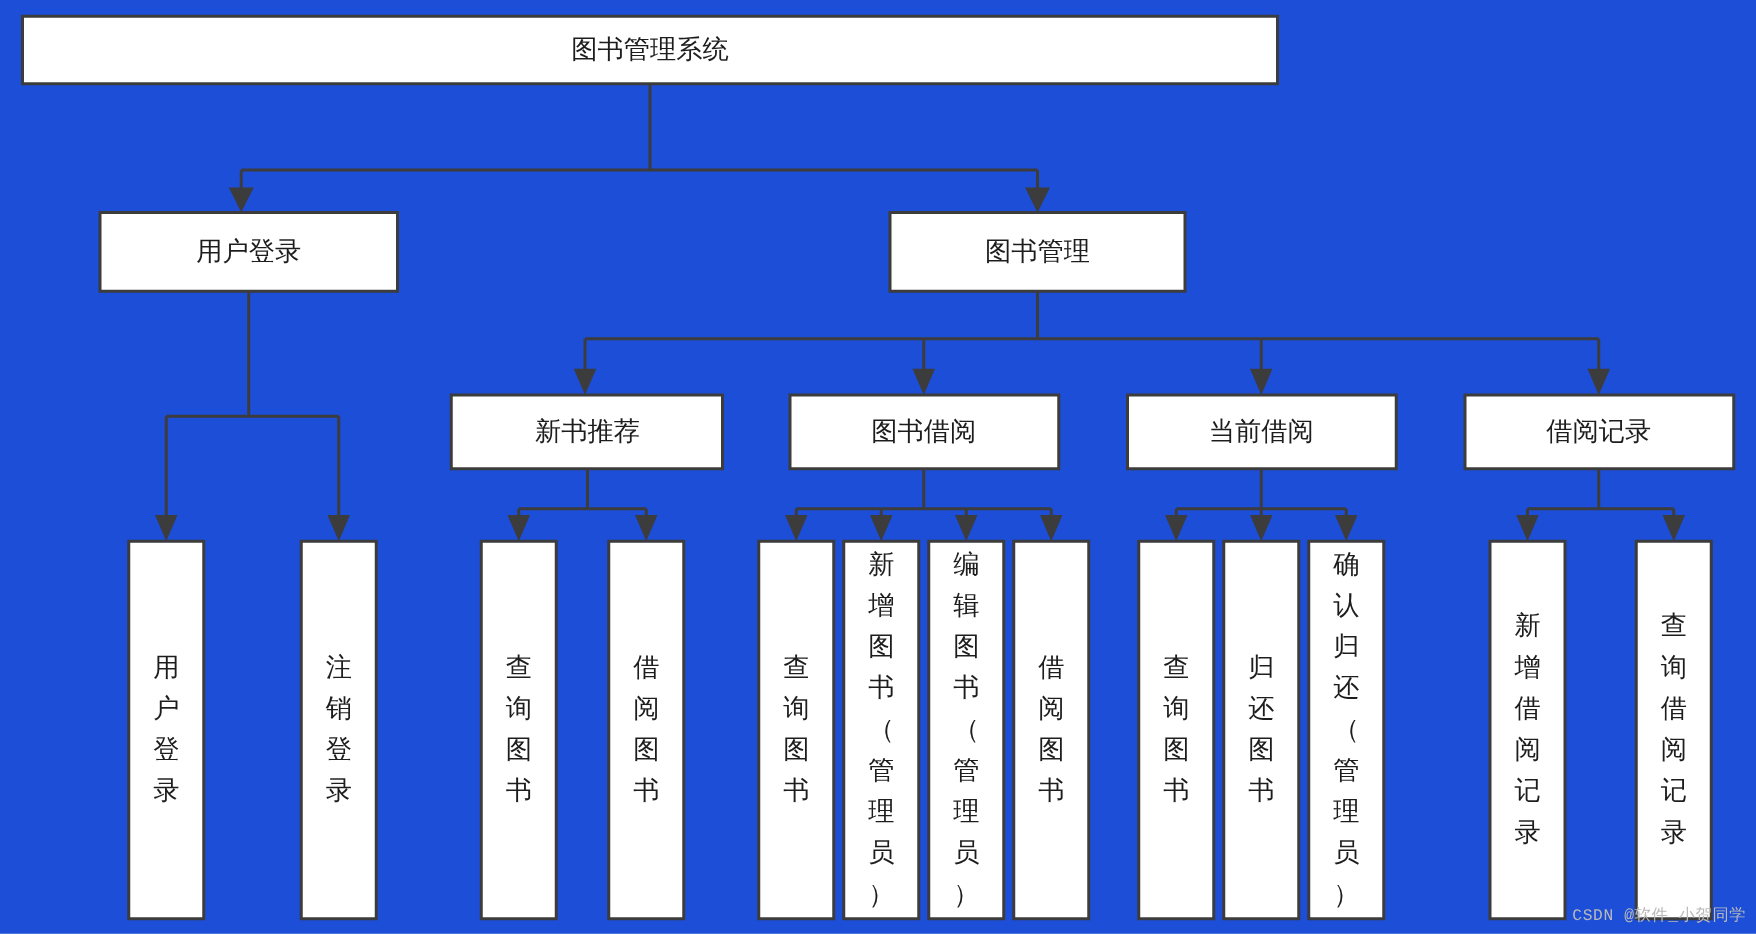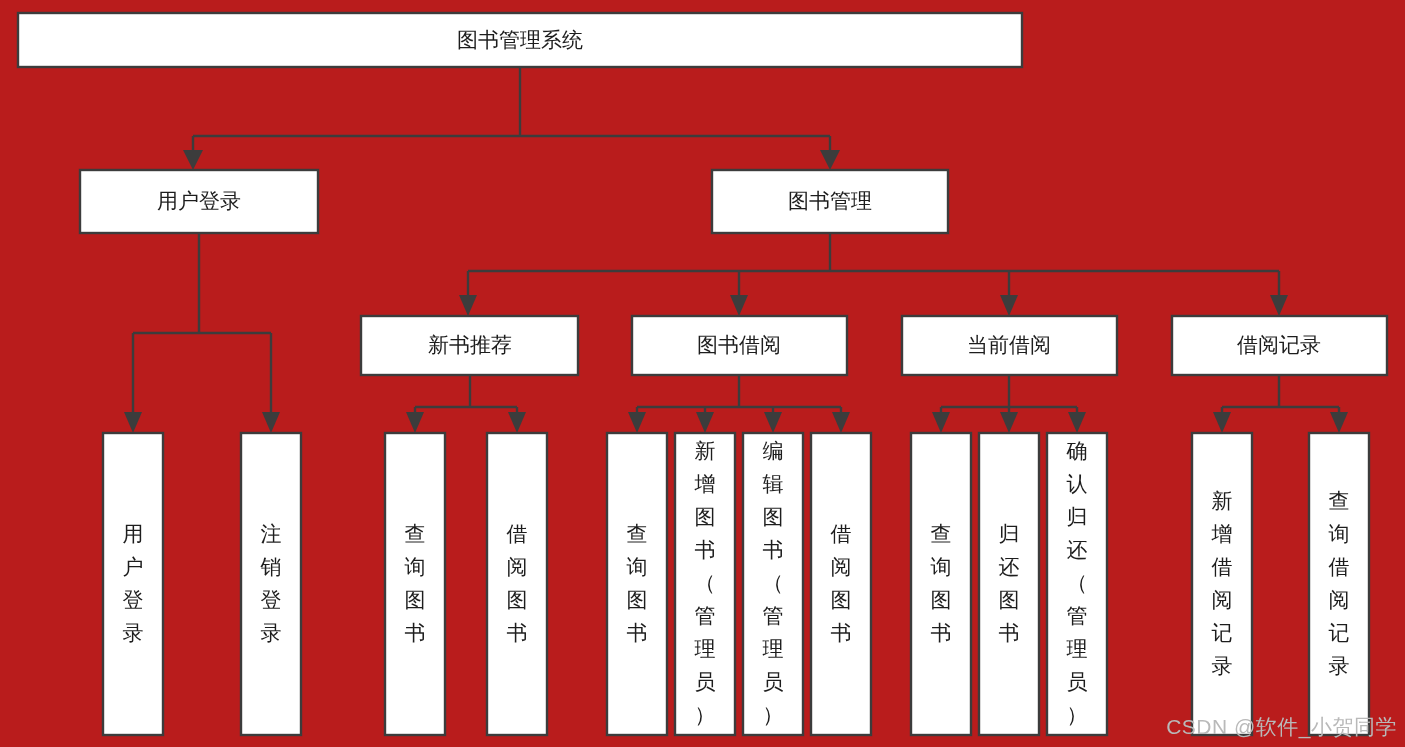--- a/index.html
+++ b/index.html
@@ -11,21 +11,21 @@
   body {
     width: 1405px;
     height: 747px;
     overflow: hidden;
     font-family: "DejaVu Sans", "Liberation Sans", sans-serif;
   }
   #diagram-root {
     position: relative;
     width: 1405px;
     height: 747px;
-    background: #b91c1c;
+    background: #1d4ed8;
   }
   svg.diagram-canvas {
     position: absolute;
     left: 0;
     top: 0;
     width: 1405px;
     height: 747px;
     display: block;
   }
   .node-box {
@@ -56,22 +56,22 @@
     font-size: 21px;
     fill: #1d1d1d;
     text-anchor: middle;
     dominant-baseline: middle;
     white-space: pre;
   }
   .watermark-text {
     position: absolute;
     right: 8px;
     bottom: 6px;
-    font-family: Liberation Sans, sans-serif;
-    font-size: 21px;
+    font-family: Liberation Mono, monospace;
+    font-size: 13px;
     color: #b9b9b9;
     letter-spacing: 0.5px;
     user-select: none;
     pointer-events: none;
     white-space: nowrap;
     text-align: right;
   }
 </style>
 </head>
 <body>

